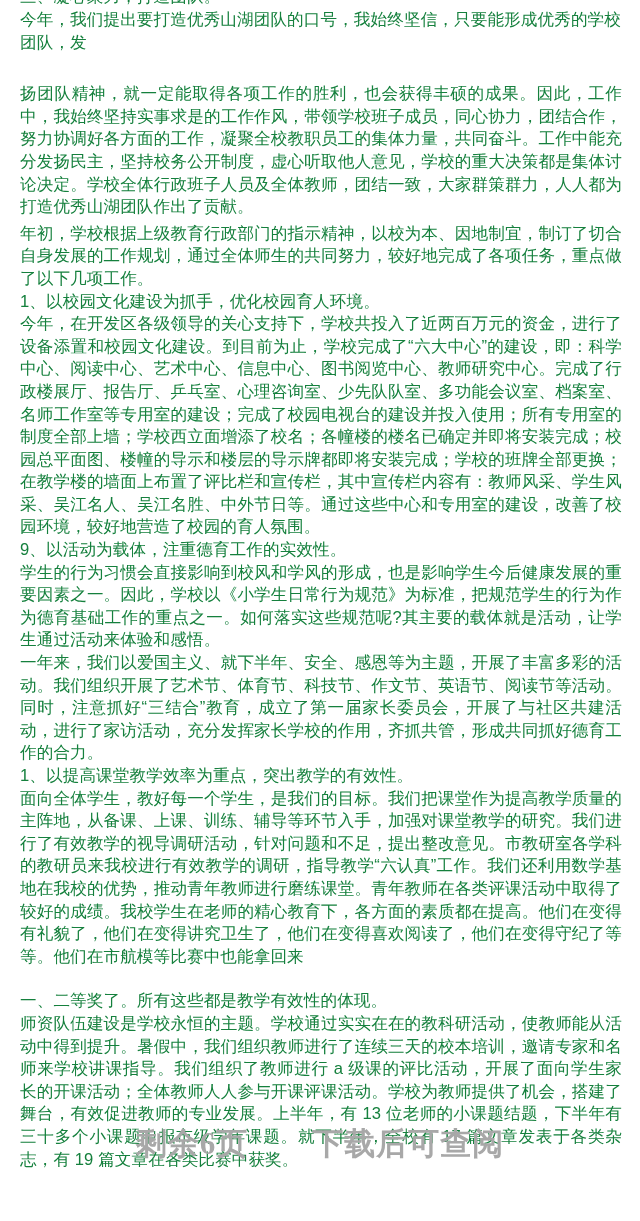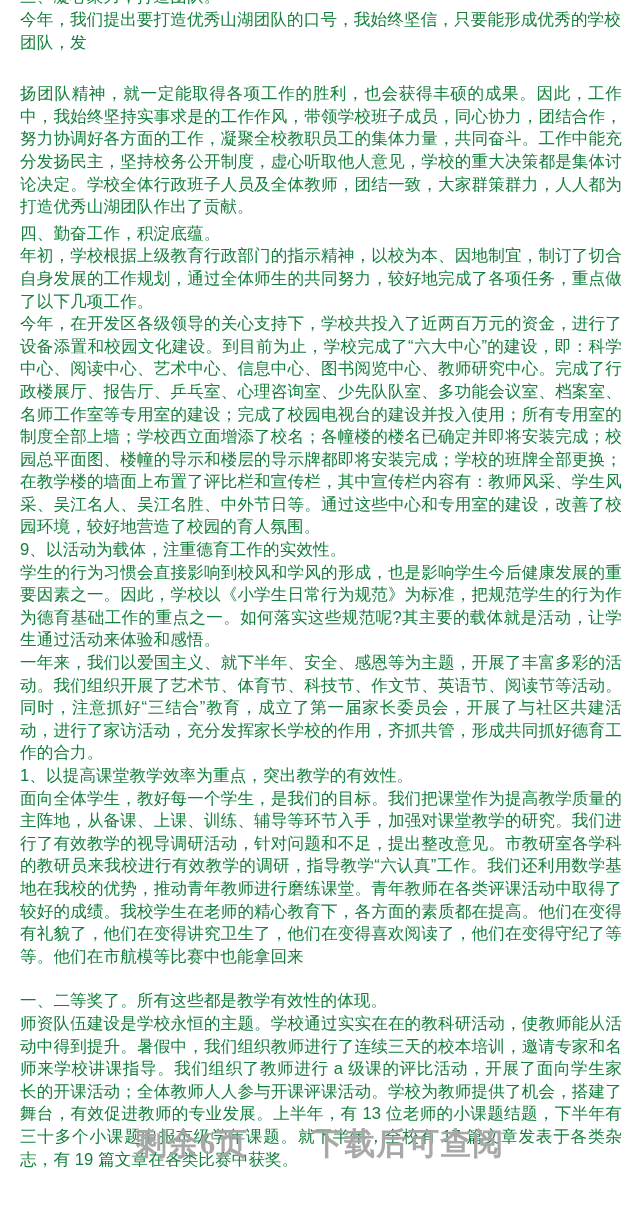--- a/index.html
+++ b/index.html
@@ -75,24 +75,24 @@
     </div>
 
     <p class="para nojust">今年，我们提出要打造优秀山湖团队的口号，我始终坚信，只要能形成优秀的学校团队，发</p>
 
     <div class="spacer-lg"></div>
 
     <p class="para">扬团队精神，就一定能取得各项工作的胜利，也会获得丰硕的成果。因此，工作中，我始终坚持实事求是的工作作风，带领学校班子成员，同心协力，团结合作，努力协调好各方面的工作，凝聚全校教职员工的集体力量，共同奋斗。工作中能充分发扬民主，坚持校务公开制度，虚心听取他人意见，学校的重大决策都是集体讨论决定。学校全体行政班子人员及全体教师，团结一致，大家群策群力，人人都为打造优秀山湖团队作出了贡献。</p>
 
     <div class="spacer-sm"></div>
 
-    <p class="para nojust">四、勤奋工作，积淀底蕴。</p>
 
     <p class="para">年初，学校根据上级教育行政部门的指示精神，以校为本、因地制宜，制订了切合自身发展的工作规划，通过全体师生的共同努力，较好地完成了各项任务，重点做了以下几项工作。</p>
 
+    <p class="para nojust">1、以校园文化建设为抓手，优化校园育人环境。</p>
 
     <p class="para">今年，在开发区各级领导的关心支持下，学校共投入了近两百万元的资金，进行了设备添置和校园文化建设。到目前为止，学校完成了“六大中心”的建设，即：科学中心、阅读中心、艺术中心、信息中心、图书阅览中心、教师研究中心。完成了行政楼展厅、报告厅、乒乓室、心理咨询室、少先队队室、多功能会议室、档案室、名师工作室等专用室的建设；完成了校园电视台的建设并投入使用；所有专用室的制度全部上墙；学校西立面增添了校名；各幢楼的楼名已确定并即将安装完成；校园总平面图、楼幢的导示和楼层的导示牌都即将安装完成；学校的班牌全部更换；在教学楼的墙面上布置了评比栏和宣传栏，其中宣传栏内容有：教师风采、学生风采、吴江名人、吴江名胜、中外节日等。通过这些中心和专用室的建设，改善了校园环境，较好地营造了校园的育人氛围。</p>
 
     <p class="para nojust">9、以活动为载体，注重德育工作的实效性。</p>
 
     <p class="para">学生的行为习惯会直接影响到校风和学风的形成，也是影响学生今后健康发展的重要因素之一。因此，学校以《小学生日常行为规范》为标准，把规范学生的行为作为德育基础工作的重点之一。如何落实这些规范呢?其主要的载体就是活动，让学生通过活动来体验和感悟。</p>
 
     <p class="para">一年来，我们以爱国主义、就下半年、安全、感恩等为主题，开展了丰富多彩的活动。我们组织开展了艺术节、体育节、科技节、作文节、英语节、阅读节等活动。同时，注意抓好“三结合”教育，成立了第一届家长委员会，开展了与社区共建活动，进行了家访活动，充分发挥家长学校的作用，齐抓共管，形成共同抓好德育工作的合力。</p>
 
     <p class="para nojust">1、以提高课堂教学效率为重点，突出教学的有效性。</p>

